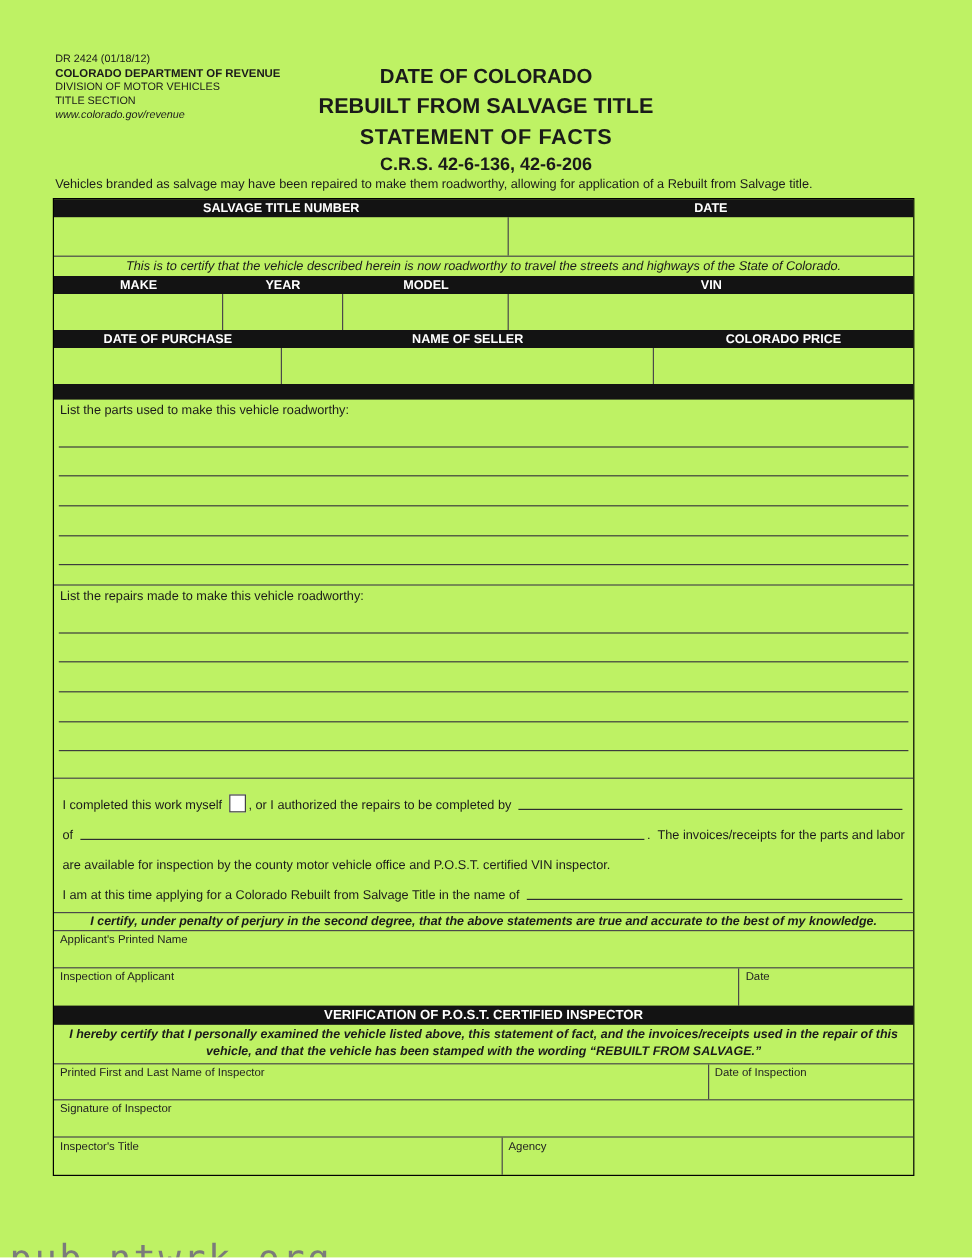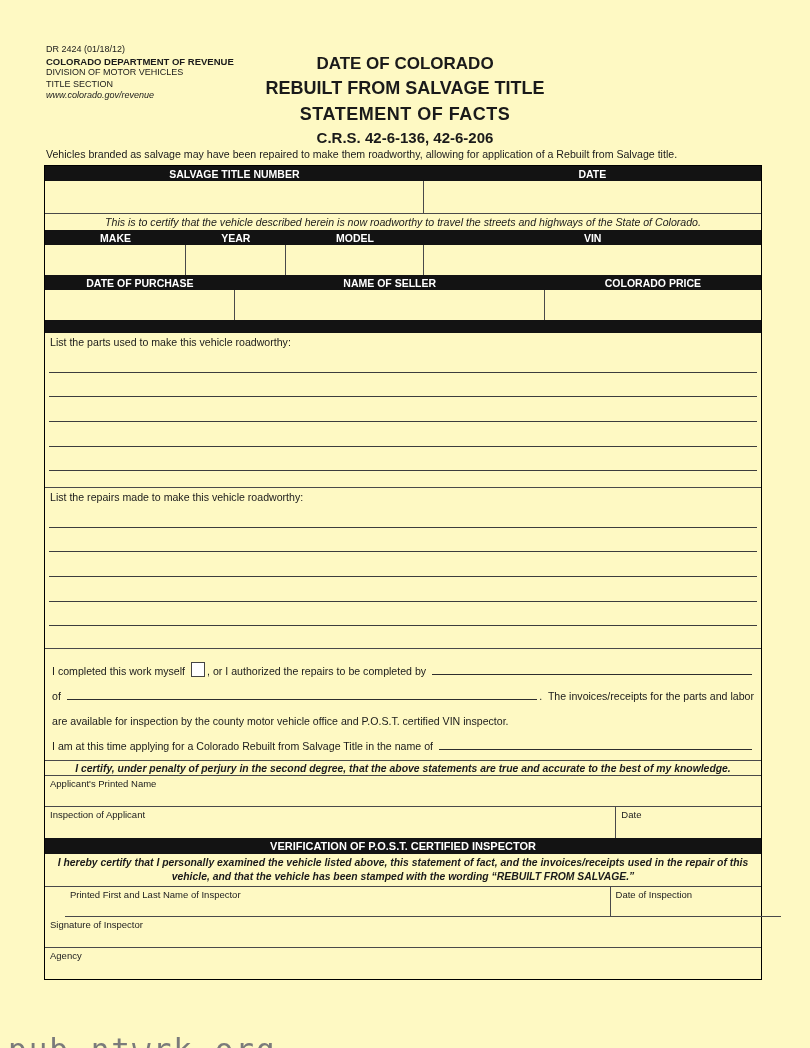--- a/index.html
+++ b/index.html
@@ -1,17 +1,17 @@
 <!DOCTYPE html>
 <html><head>
 <meta charset="utf-8">
 <style>
   * { margin:0; padding:0; box-sizing:border-box; }
   html,body { width:810px; height:1048px; background:#ffffff; font-family:"Liberation Sans", sans-serif; color:#1a1a1a; }
-  #page { position:relative; width:810px; height:1048px; background:#fef9c3; overflow:hidden;padding-left:39px; }
+  #page { position:relative; width:810px; height:1048px; background:#bef264; overflow:hidden;padding-left:39px; }
 
   
   .hdr-left { position:absolute; left:46px; top:44px; line-height:11.5px; }
   .hdr-left .fnum { font-size:9px; }
   .hdr-left .dept { font-size:9.5px; font-weight:bold; }
   .hdr-left .ln   { font-size:9px; }
   .hdr-left .web  { font-size:9px; font-style:italic; }
 
   .hdr-title { position:absolute; left:0; top:52px; width:810px; text-align:center; font-weight:bold; }
   .hdr-title .t1 { font-size:17px; line-height:23px; }
@@ -38,21 +38,21 @@
   .r7 { height:30px; }
   .r8 { height:13px; background:#131313; }
   .r9 { height:155px; display:block; }
   .r10 { height:161px; display:block; }
   .r11 { height:112px; display:block; padding:5px 7px 0 7px; font-size:10.6px; }
   .r12 { height:15px; display:flex; align-items:center; justify-content:center; font-size:10.4px; font-weight:bold; font-style:italic; }
   .r13 { height:31px; }
   .r14 { height:31px; }
   .r15 { height:16px; display:flex; align-items:center; justify-content:center; background:#131313; color:#fff; font-weight:bold; font-size:11px; }
   .r16 { height:33px; display:flex; align-items:center; justify-content:center; text-align:center; font-size:10.4px; font-weight:bold; font-style:italic; padding:0 10px; line-height:14px; }
-  .r17 { height:30px;margin-left:20px; }
+  .r17 { height:30px; }
   .r18 { height:31px; }
   .r19 { height:31px; }
 
   .sec-label { font-size:10.6px; padding:3px 5px 0 5px; height:15px; }
   .rule-line { height:24.7px; margin:0 4px; border-bottom:1.5px solid #3d3d3d; }
 
   .st-line { display:flex; align-items:flex-end; height:25px; }
   .st-line span.txt { white-space:pre; padding-bottom:2px; }
   .blank { flex:1; border-bottom:1px solid #2e2e2e; height:15px; margin:0 2px 4px 3px; }
   .checkbox { display:inline-block; width:14px; height:15px; border:1px solid #444; margin:0 2px 2px 6px; background:#fff; }
@@ -188,20 +188,23 @@
       <div class="cell" style="width:23.8%">
         <span class="lbl">Date of Inspection</span>
       </div>
     </div>
 
     <div class="row r18 hline">
       <span class="lbl">Signature of Inspector</span>
     </div>
 
     <div class="row r19">
+      <div class="cell vdiv" style="width:52.2%">
+        <span class="lbl">Inspector's Title</span>
+      </div>
       <div class="cell" style="width:47.8%">
         <span class="lbl">Agency</span>
       </div>
     </div>
 
   </div>
 
   <div class="watermark">pub-ntwrk.org</div>
 
 </div>

